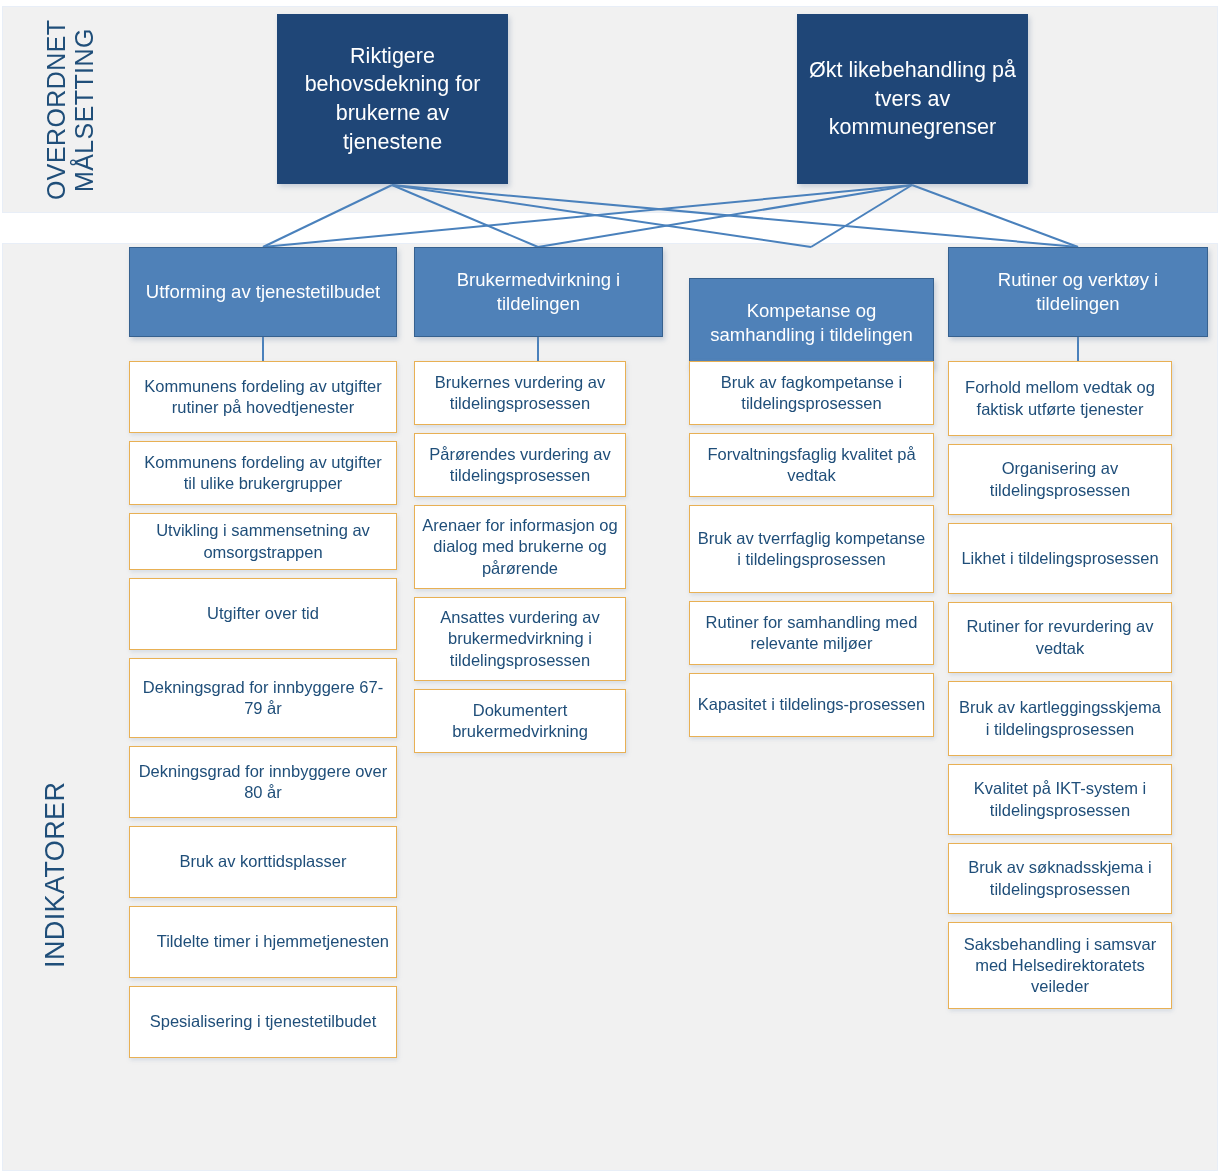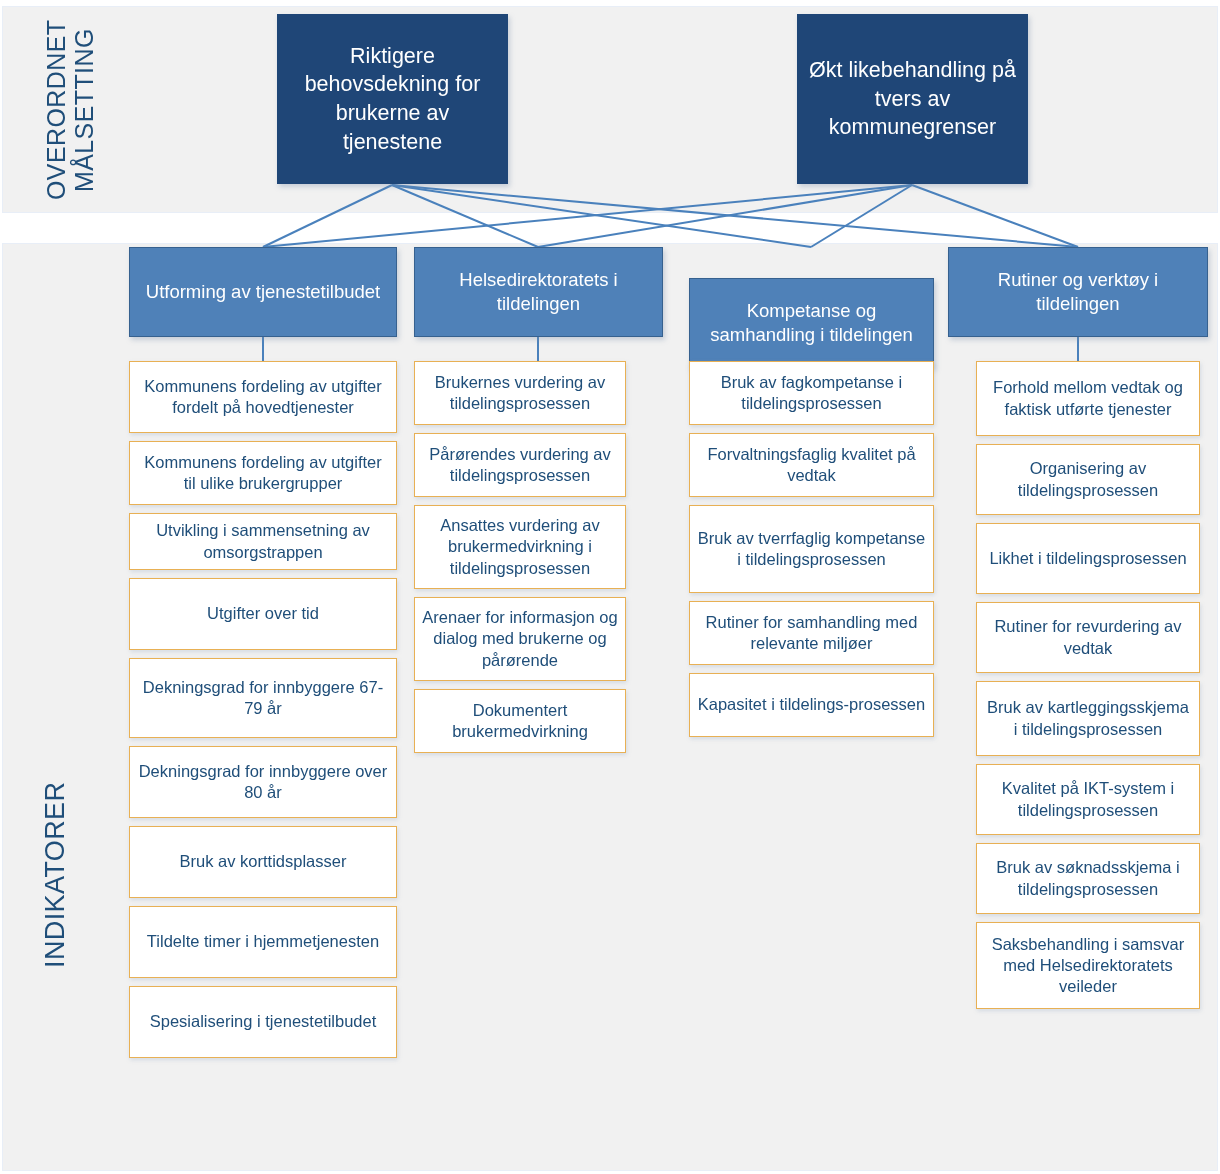--- a/index.html
+++ b/index.html
@@ -113,63 +113,63 @@
   <div class="goalbox" id="goal-1">
     <span>Økt likebehandling på tvers av kommunegrenser</span>
   </div>
 
   <div id="columns">
       <div class="cathead" style="left: 129px; top: 247px; width: 268px; height: 90px;">
         <span>Utforming av tjenestetilbudet</span>
       </div>
       <div class="col" style="left: 129px; top: 361px; width: 268px;">
         <div class="ibox" style="height: 72px;">
-          <span>Kommunens fordeling av utgifter fordelt på hovedtjenester</span>
+          <span>Kommunens fordeling av utgifter rutiner på hovedtjenester</span>
         </div>
         <div class="ibox" style="height: 64px;">
           <span>Kommunens fordeling av utgifter til ulike brukergrupper</span>
         </div>
         <div class="ibox" style="height: 57px;">
           <span>Utvikling i sammensetning av omsorgstrappen</span>
         </div>
         <div class="ibox" style="height: 72px;">
           <span>Utgifter over tid</span>
         </div>
         <div class="ibox" style="height: 80px;">
           <span>Dekningsgrad for innbyggere 67-79 år</span>
         </div>
         <div class="ibox" style="height: 72px;">
           <span>Dekningsgrad for innbyggere over 80 år</span>
         </div>
         <div class="ibox" style="height: 72px;">
           <span>Bruk av korttidsplasser</span>
         </div>
-        <div class="ibox" style="height: 72px;">
+        <div class="ibox" style="height: 72px; justify-content: flex-end;">
           <span>Tildelte timer i hjemmetjenesten</span>
         </div>
         <div class="ibox" style="height: 72px;">
           <span>Spesialisering i tjenestetilbudet</span>
         </div>
       </div>
       <div class="cathead" style="left: 414px; top: 247px; width: 249px; height: 90px;">
-        <span>Helsedirektoratets i tildelingen</span>
+        <span>Brukermedvirkning i tildelingen</span>
       </div>
       <div class="col" style="left: 414px; top: 361px; width: 212px;">
         <div class="ibox" style="height: 64px;">
           <span>Brukernes vurdering av tildelingsprosessen</span>
         </div>
         <div class="ibox" style="height: 64px;">
           <span>Pårørendes vurdering av tildelingsprosessen</span>
+        </div>
+        <div class="ibox" style="height: 84px;">
+          <span>Arenaer for informasjon og dialog med brukerne og pårørende</span>
         </div>
         <div class="ibox" style="height: 84px;">
           <span>Ansattes vurdering av brukermedvirkning i tildelingsprosessen</span>
         </div>
-        <div class="ibox" style="height: 84px;">
-          <span>Arenaer for informasjon og dialog med brukerne og pårørende</span>
-        </div>
         <div class="ibox" style="height: 64px; justify-content: center;">
           <span>Dokumentert brukermedvirkning</span>
         </div>
       </div>
       <div class="cathead" style="left: 689px; top: 247px; width: 245px; height: 90px; margin-top: 31px;">
         <span>Kompetanse og samhandling i tildelingen</span>
       </div>
       <div class="col" style="left: 689px; top: 361px; width: 245px;">
         <div class="ibox" style="height: 64px;">
           <span>Bruk av  fagkompetanse i tildelingsprosessen</span>
@@ -183,21 +183,21 @@
         <div class="ibox" style="height: 64px;">
           <span>Rutiner for samhandling med relevante miljøer</span>
         </div>
         <div class="ibox" style="height: 64px;">
           <span>Kapasitet i tildelings-prosessen</span>
         </div>
       </div>
       <div class="cathead" style="left: 948px; top: 247px; width: 260px; height: 90px;">
         <span>Rutiner og verktøy i tildelingen</span>
       </div>
-      <div class="col" style="left: 976px; top: 361px; width: 224px;">
+      <div class="col" style="left: 948px; top: 361px; width: 224px;">
         <div class="ibox" style="height: 75px;">
           <span>Forhold mellom vedtak og faktisk utførte tjenester</span>
         </div>
         <div class="ibox" style="height: 71px;">
           <span>Organisering av tildelingsprosessen</span>
         </div>
         <div class="ibox" style="height: 71px;">
           <span>Likhet i tildelingsprosessen</span>
         </div>
         <div class="ibox" style="height: 71px;">

